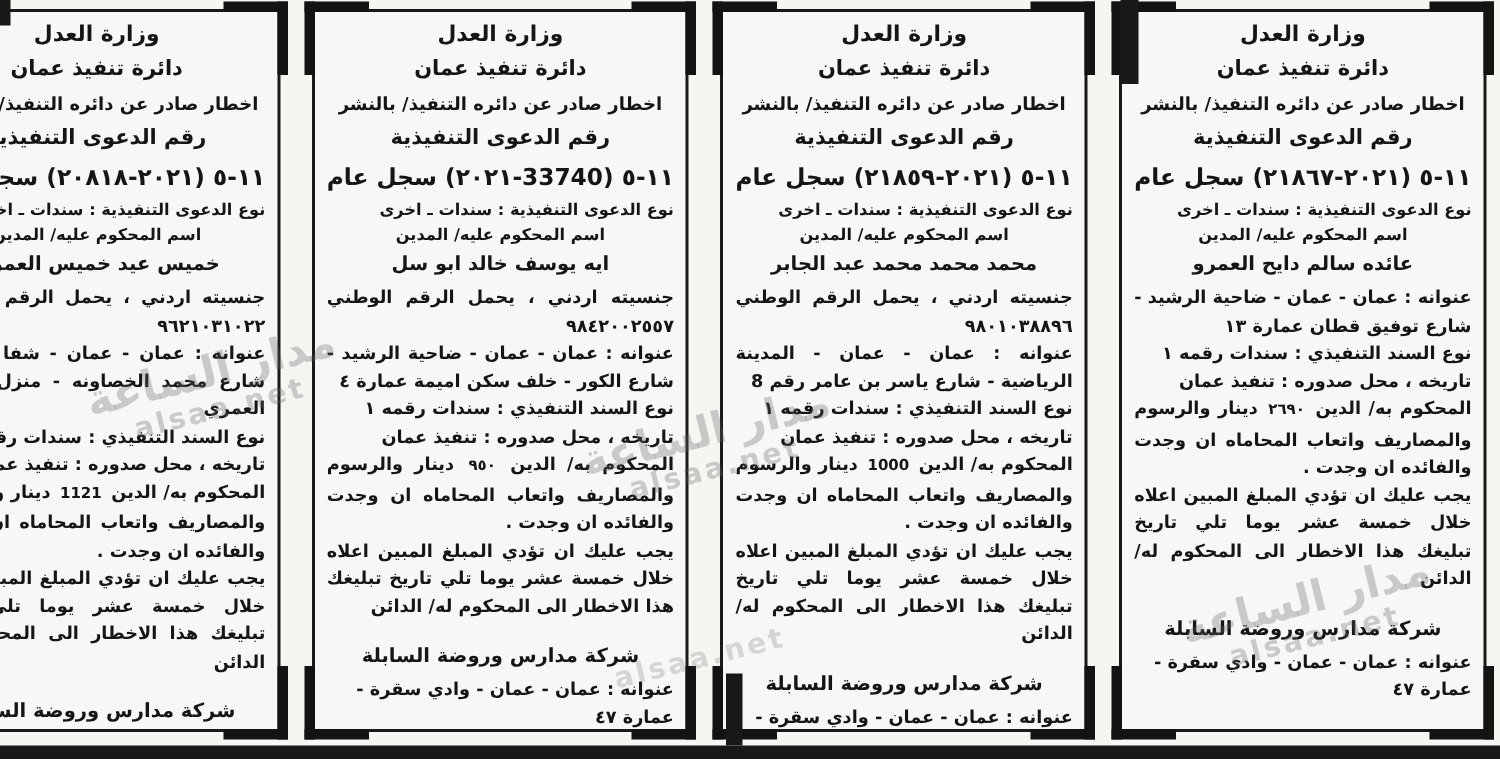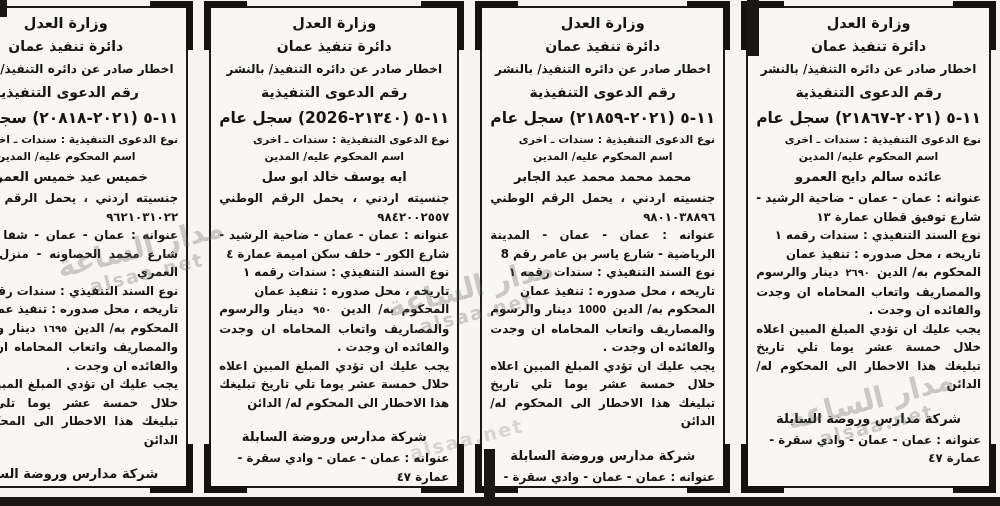--- a/index.html
+++ b/index.html
@@ -165,21 +165,21 @@
     <span class="corner c-tr"></span>
     <span class="corner c-bl"></span>
     <span class="corner c-br"></span>
     <div class="n-body">
       <div class="h ministry">وزارة العدل</div>
       <div class="h">دائرة تنفيذ عمان</div>
       <div class="h title">اخطار صادر عن دائره التنفيذ/ بالنشر</div>
       <div class="h">رقم الدعوى التنفيذية</div>
       <div class="caseline">
         <span class="num" dir="ltr">١١-٥</span>
-        <span class="num" dir="ltr">(2026-٢١٣٤٠)</span>
+        <span class="num" dir="ltr">(٢٠٢١-33740)</span>
         <span>سجل عام</span>
       </div>
       <div class="small r">نوع الدعوى التنفيذية : سندات ـ اخرى</div>
       <div class="small c">اسم المحكوم عليه/ المدين</div>
       <div class="name">ايه يوسف خالد ابو سل</div>
       <p class="para">
         <span>جنسيته اردني ، يحمل الرقم الوطني</span>
         <span>٩٨٤٢٠٠٢٥٥٧</span>
       </p>
       <p class="para">
@@ -223,21 +223,21 @@
         <span>٩٦٢١٠٣١٠٢٢</span>
       </p>
       <p class="para">
         <span>عنوانه :</span>
         <span>عمان - عمان - شفا بدران - شارع محمد الخصاونه - منزل خميس العمري</span>
       </p>
       <div class="oneline">نوع السند التنفيذي : سندات رقمه ١</div>
       <div class="oneline">تاريخه ، محل صدوره : تنفيذ عمان</div>
       <p class="para">
         <span>المحكوم به/ الدين</span>
-        <span class="amount">١٦٩٥</span>
+        <span class="amount">1121</span>
         <span>دينار والرسوم والمصاريف واتعاب المحاماه ان وجدت والفائده ان وجدت .</span>
       </p>
       <p class="para">يجب عليك ان تؤدي المبلغ المبين اعلاه خلال خمسة عشر يوما تلي تاريخ تبليغك هذا الاخطار الى المحكوم له/ الدائن</p>
       <div class="name creditor">شركة مدارس وروضة السابلة</div>
       <div class="oneline">عنوانه : عمان - عمان - وادي سقرة - عمارة ٤٧</div>
 
     </div>
   </article>
 </div>
 

